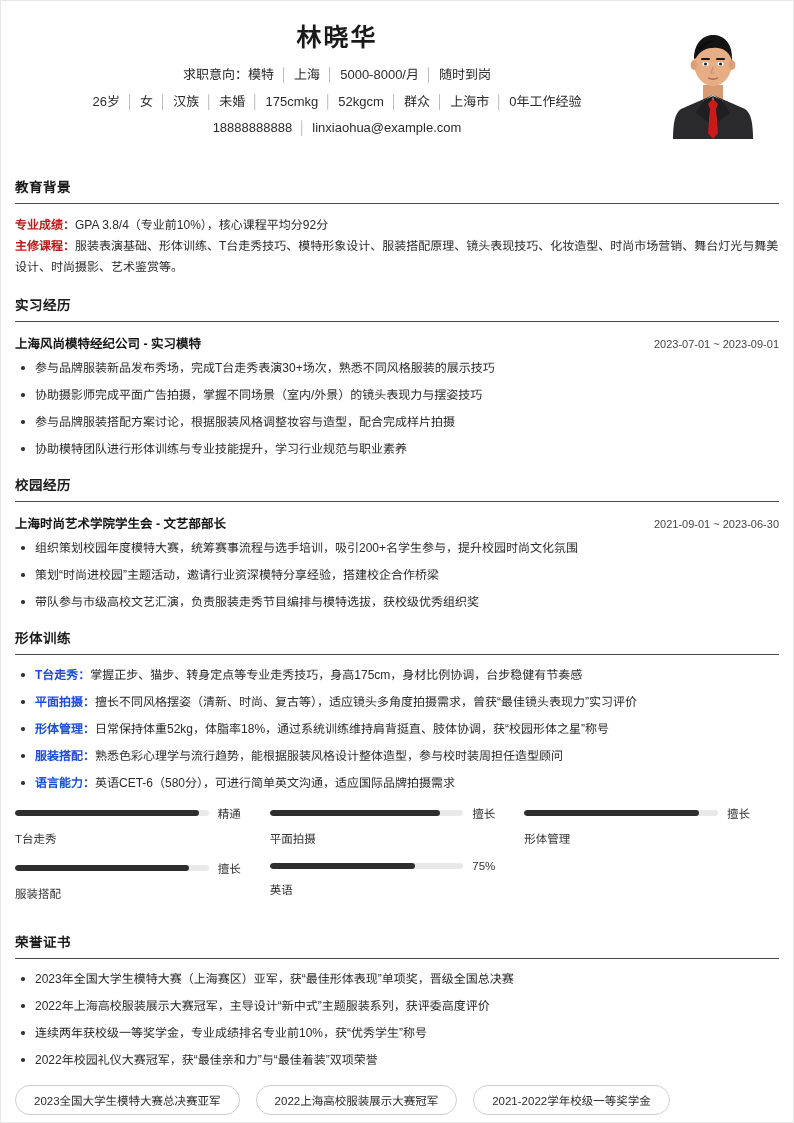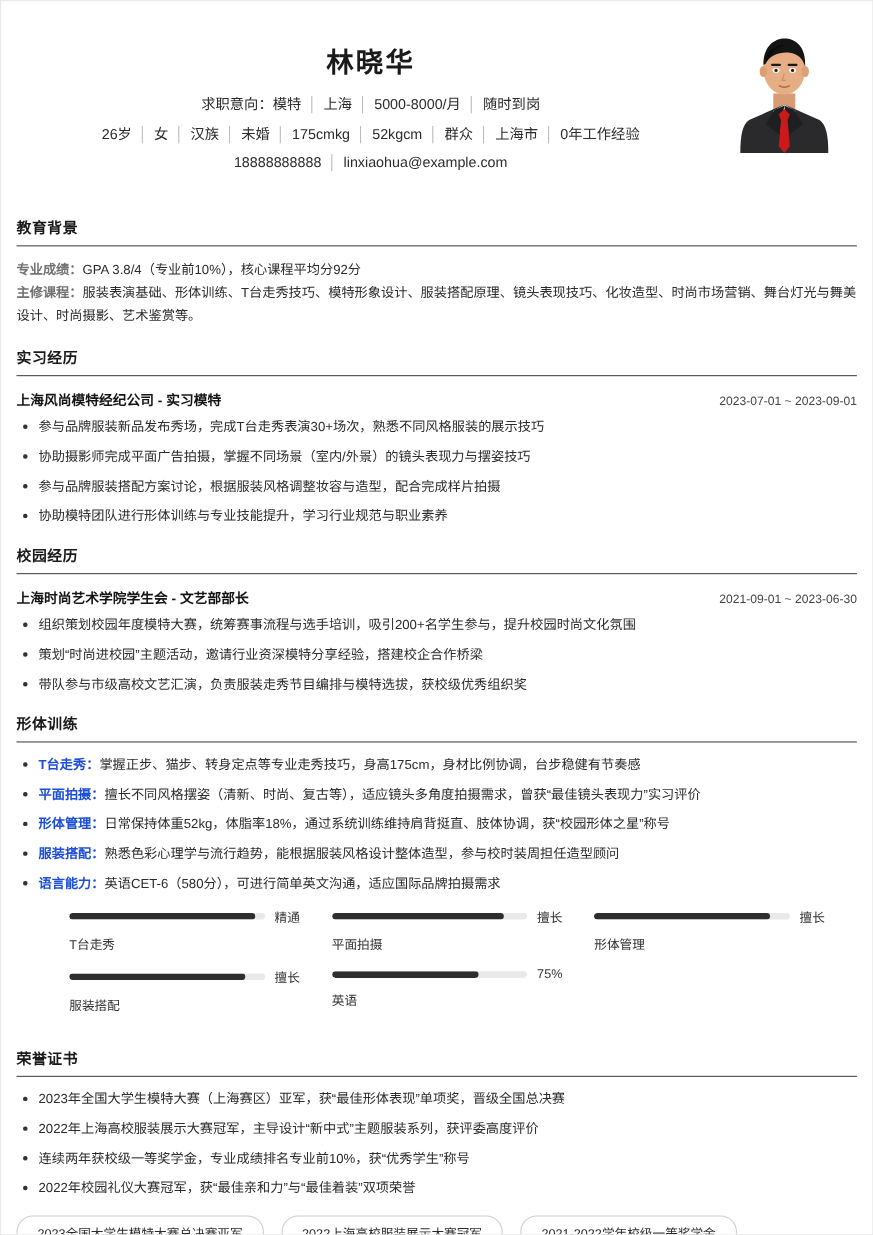--- a/index.html
+++ b/index.html
@@ -30,21 +30,21 @@
   }
   .header-center {
     text-align: center;
     padding-right: 120px;
   }
   .name {
     font-size: 25px;
     font-weight: bold;
     letter-spacing: 2px;
     color: #1a1a1a;
-    margin: 20px 0 14px 0;
+    margin: 0 0 14px 0;
     line-height: 1.15;
   }
   .meta-line {
     font-size: 13px;
     color: #2b2b2b;
     line-height: 1.45;
     margin-bottom: 8px;
     white-space: nowrap;
   }
   .meta-line .sep {
@@ -97,21 +97,21 @@
     font-size: 11px;
     color: #444;
     white-space: nowrap;
     padding-left: 12px;
   }
   .kv {
     font-size: 12px;
     color: #2b2b2b;
     line-height: 1.75;
   }
-  .kv b { font-weight: bold; color: #737373; }
+  .kv b { font-weight: bold; color: #b91c1c; }
 
   
   ul.bullets {
     list-style: none;
     margin: 0;
     padding: 0;
   }
   ul.bullets li {
     position: relative;
     padding-left: 20px;
@@ -130,21 +130,20 @@
     border-radius: 50%;
     background: #333;
   }
   ul.bullets li b { font-weight: bold; color: #1d4ed8; }
 
   
   .bars {
     display: flex;
     flex-wrap: wrap;
     margin-top: 13px;
-    margin-left: 48px;
   }
   .bar-cell {
     width: 33.33%;
     box-sizing: border-box;
     padding-right: 26px;
     margin-bottom: 14px;
   }
   .bar-row {
     display: flex;
     align-items: center;

